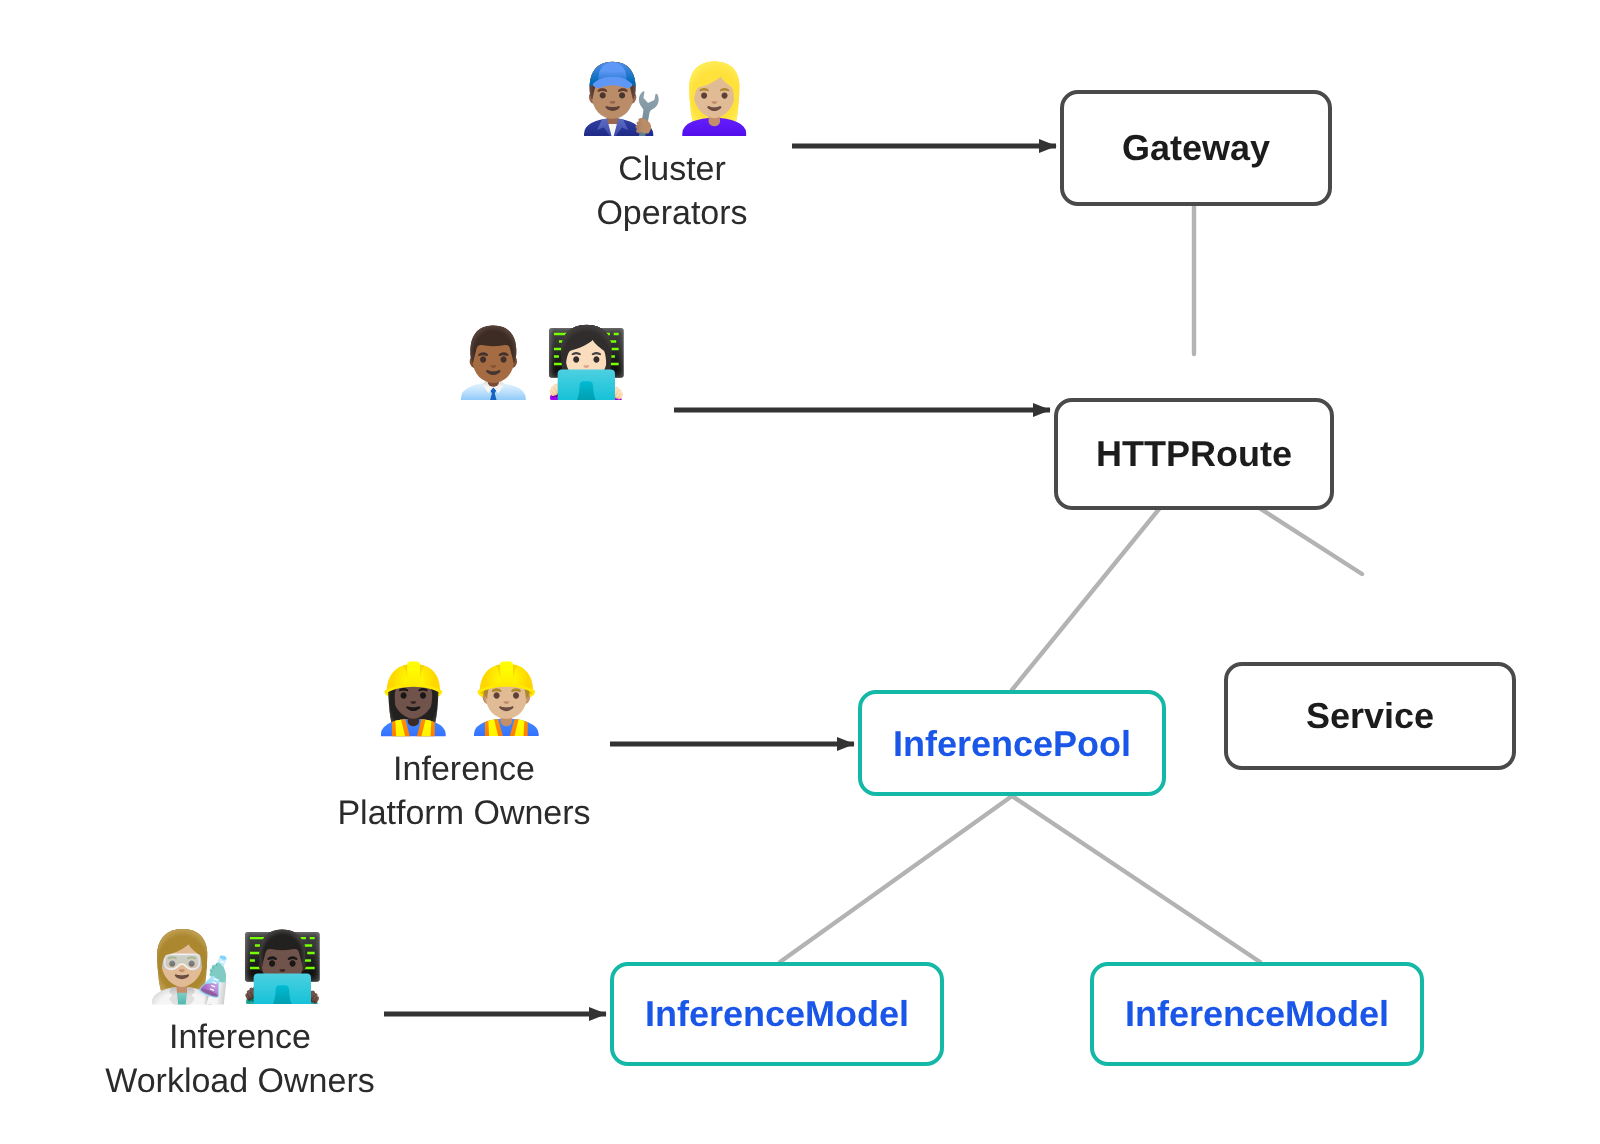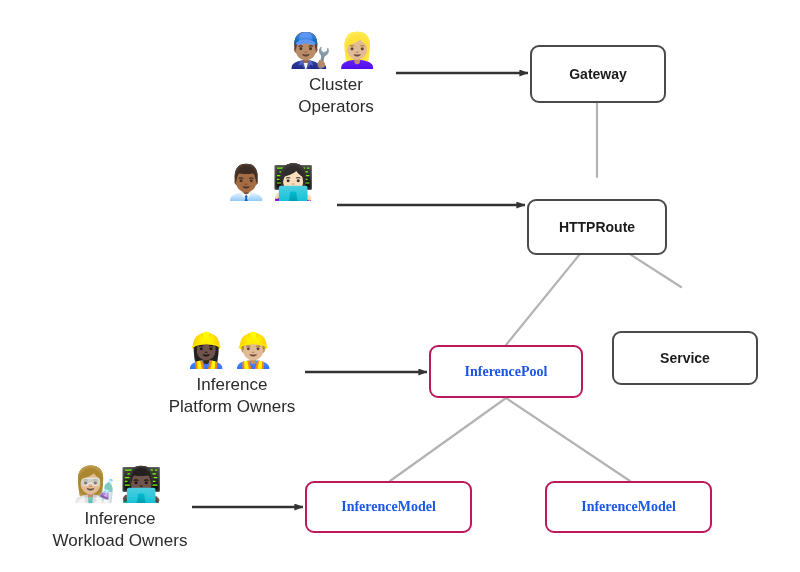--- a/index.html
+++ b/index.html
@@ -58,33 +58,32 @@
     position: absolute;
     box-sizing: border-box;
     display: flex;
     align-items: center;
     justify-content: center;
     background: #ffffff;
     border-radius: 9px;
     text-align: center;
   }
   .node .node-label {
-    font-size: 14px;
+    font-size: 18px;
     font-weight: bold;
     line-height: 1;
   }
   .node.dark {
     border: 2px solid #4a4a4a;
   }
   .node.dark .node-label {
     color: #1c1c1c;
   }
   .node.blue {
-    border: 2px solid #be185d;
-    font-family: Liberation Serif, serif;
+    border: 2px solid #14b8a6;
   }
   .node.blue .node-label {
     color: #1a56e8;
   }
 </style>
 </head>
 <body>
 
 <div id="canvas">
 

